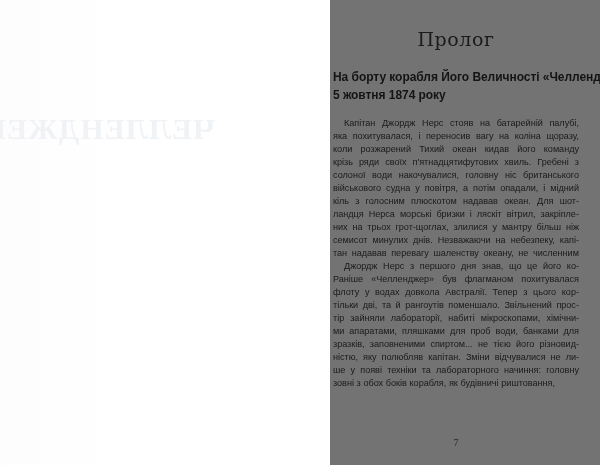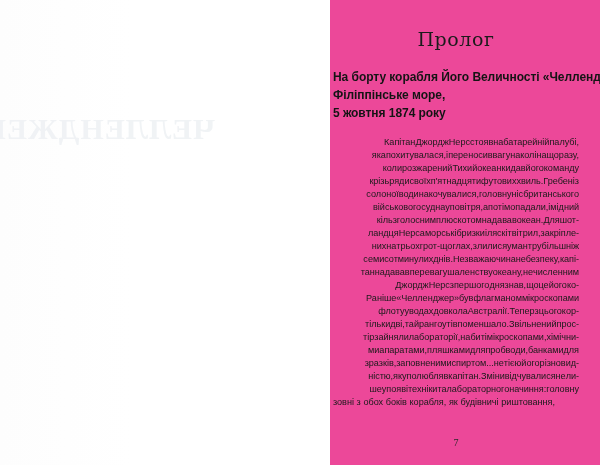--- a/index.html
+++ b/index.html
@@ -13,21 +13,21 @@
     overflow: hidden;
     position: relative;
     font-family: "Liberation Sans", sans-serif;
     -webkit-font-smoothing: antialiased;
   }
 
   
   #page {
     position: absolute;
     inset: 0;
-    background: #ec4899;
+    background: #737373;
   }
 
   
   #bleed {
     position: absolute;
     left: 55px;
     top: 112px;
     width: 160px;
     height: 70px;
     color: #eef1f4;
@@ -87,21 +87,21 @@
     font-size: 9.1px;
     color: #1a1a1a;
     line-height: 13px;
     text-align: justify;
     letter-spacing: -0.02px;
     word-spacing: .2px;
   }
   .para .ln { display: block; white-space: nowrap; }
   .para .ln.j {
     display: flex;
-    justify-content: flex-end;
+    justify-content: space-between;
   }
   .para .ln.j > span { white-space: pre; }
   .indent { display: inline-block; width: 11px; }
 
   #folio {
     position: absolute;
     left: 0;
     top: 437px;
     width: 246px;
     text-align: center;
@@ -118,21 +118,20 @@
   <div id="gutter-tint"></div>
 
   <div id="bleed">ЧЕЛЛЕНДЖЕР</div>
 
   <div id="col">
 
     <h1 id="chapter-title">Пролог</h1>
 
     <div id="dateline">
       <span class="dl-line">На борту корабля Його Величності «Челленджер».</span>
-      <span class="dl-line">Філіппінське море,</span>
       <span class="dl-line">5 жовтня 1874 року</span>
     </div>
 
     <div id="body">
         <p class="para">
           <span class="ln j">
             <span><span class="indent"></span>Капітан</span>
             <span>Джордж</span>
             <span>Нерс</span>
             <span>стояв</span>
@@ -248,21 +247,21 @@
             <span>що</span>
             <span>це</span>
             <span>його</span>
             <span>ко-</span>
           </span>
           <span class="ln j">
             <span>Раніше</span>
             <span>«Челленджер»</span>
             <span>був</span>
             <span>флагманом</span>
-            <span>мікроскопами</span>
+            <span>похитувалася</span>
           </span>
           <span class="ln j">
             <span>флоту</span>
             <span>у</span>
             <span>водах</span>
             <span>довкола</span>
             <span>Австралії.</span>
             <span>Тепер</span>
             <span>з</span>
             <span>цього</span>

